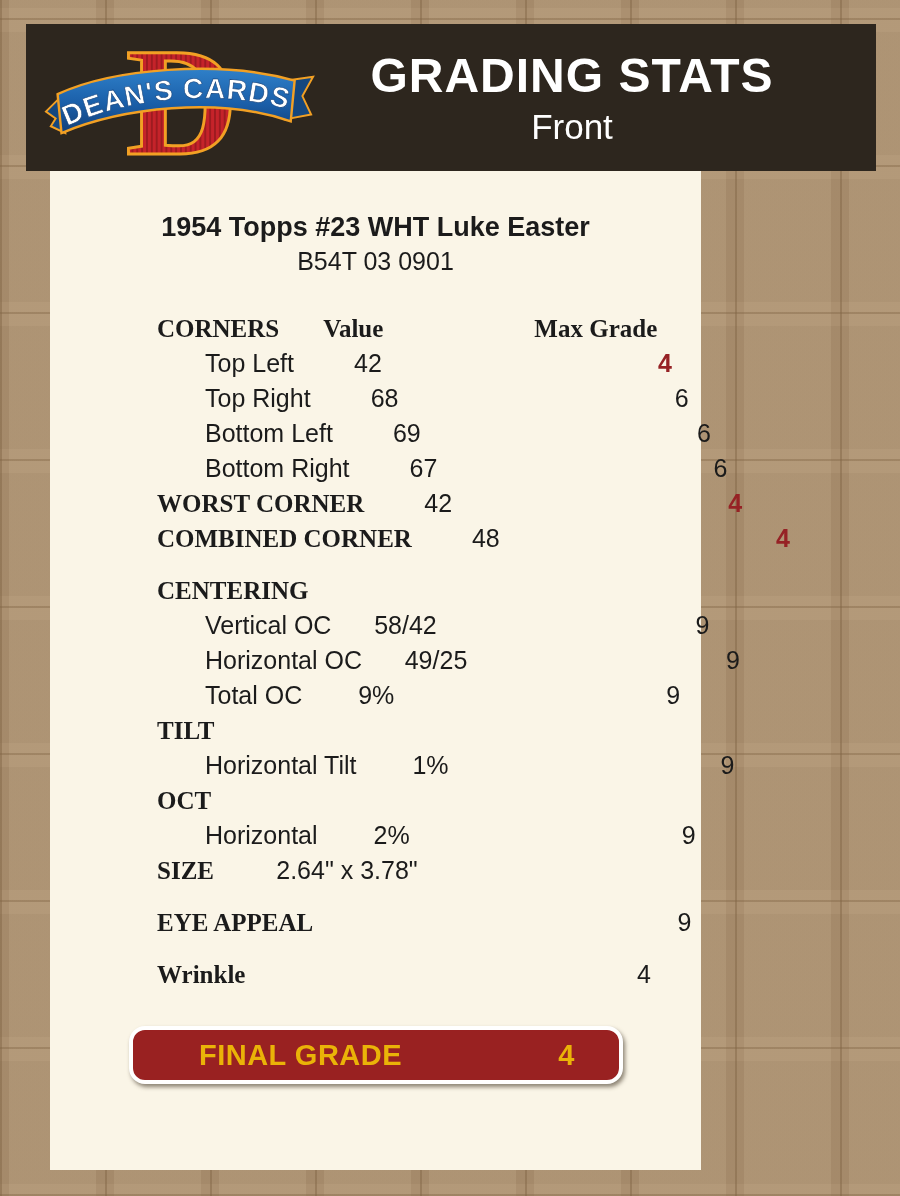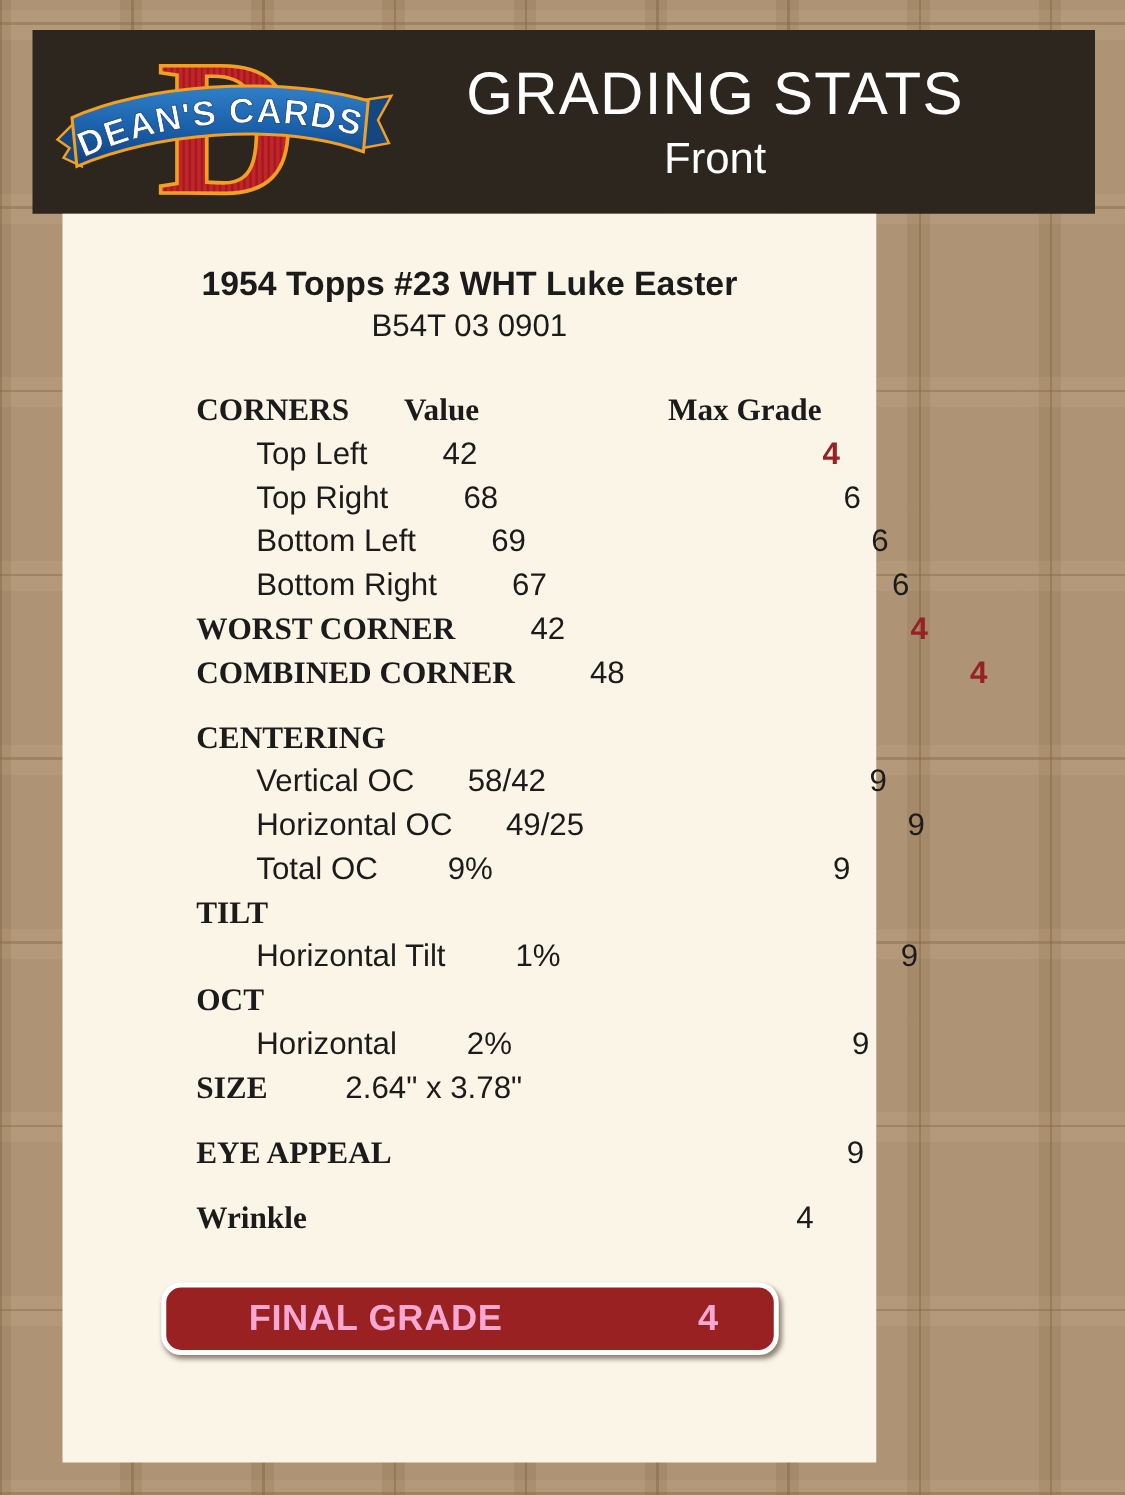--- a/index.html
+++ b/index.html
@@ -13,21 +13,21 @@
       repeating-linear-gradient(90deg, rgba(0,0,0,0) 0 9px, rgba(235,216,182,0.13) 9px 96px, rgba(0,0,0,0) 96px 105px),
       repeating-linear-gradient(0deg, rgba(0,0,0,0) 0 12px, rgba(110,84,55,0.10) 12px 135px, rgba(0,0,0,0) 135px 147px);
   }
   .header-bar{
     position:absolute;left:26px;top:24px;width:850px;height:147px;
     background:#2d261e;
   }
   .logo{position:absolute;left:18px;top:8px;}
   .header-text{position:absolute;left:300px;top:0;width:492px;height:147px;
     display:flex;flex-direction:column;align-items:center;justify-content:center;color:#ffffff;}
-  .header-title{font-size:48px;font-weight:400;letter-spacing:1px;line-height:58px;}
+  .header-title{font-size:48px;font-weight:700;letter-spacing:1px;line-height:58px;}
   .header-subtitle{font-size:35px;font-weight:400;line-height:44px;}
   .panel{
     position:absolute;left:50px;top:171px;width:651px;height:999px;
     background:#faf5e7;color:#1b1b1b;
   }
   .card-title{margin-top:39px;text-align:center;font-size:27px;font-weight:bold;line-height:34px;}
   .card-code{text-align:center;font-size:25px;line-height:34px;}
   .stats{margin:33px 50px 0 107px;}
   .row{display:grid;grid-template-columns:1fr 148px 80px 150px;height:35px;line-height:35px;font-size:25px;}
   .row .c-label{white-space:nowrap;}
@@ -35,21 +35,21 @@
   .row .c-max{text-align:right;white-space:nowrap;}
   .bold{font-weight:bold;font-family:Liberation Serif, serif;}
   .indent{padding-left:48px;}
   .red{color:#962225;font-weight:bold;}
   .gap{margin-top:17px;}
   .final-grade{
     position:relative;margin:34px auto 0 auto;width:486px;height:50px;
     background:#992121;border:4px solid #ffffff;border-radius:16px;
     box-shadow:2px 3px 4px rgba(120,110,95,0.85);
     display:flex;align-items:center;justify-content:center;
-    color:#f9a8d4;font-weight:bold;font-size:29px;
+    color:#eab308;font-weight:bold;font-size:29px;
   }
   .fg-label{padding-right:150px;letter-spacing:0.5px;}
   .fg-value{position:absolute;right:44px;top:0;line-height:50px;}
 </style>
 </head>
 <body>
 
 <div class="header-bar">
   <svg class="logo" width="272" height="136" viewBox="0 0 280 140">
     <defs>

